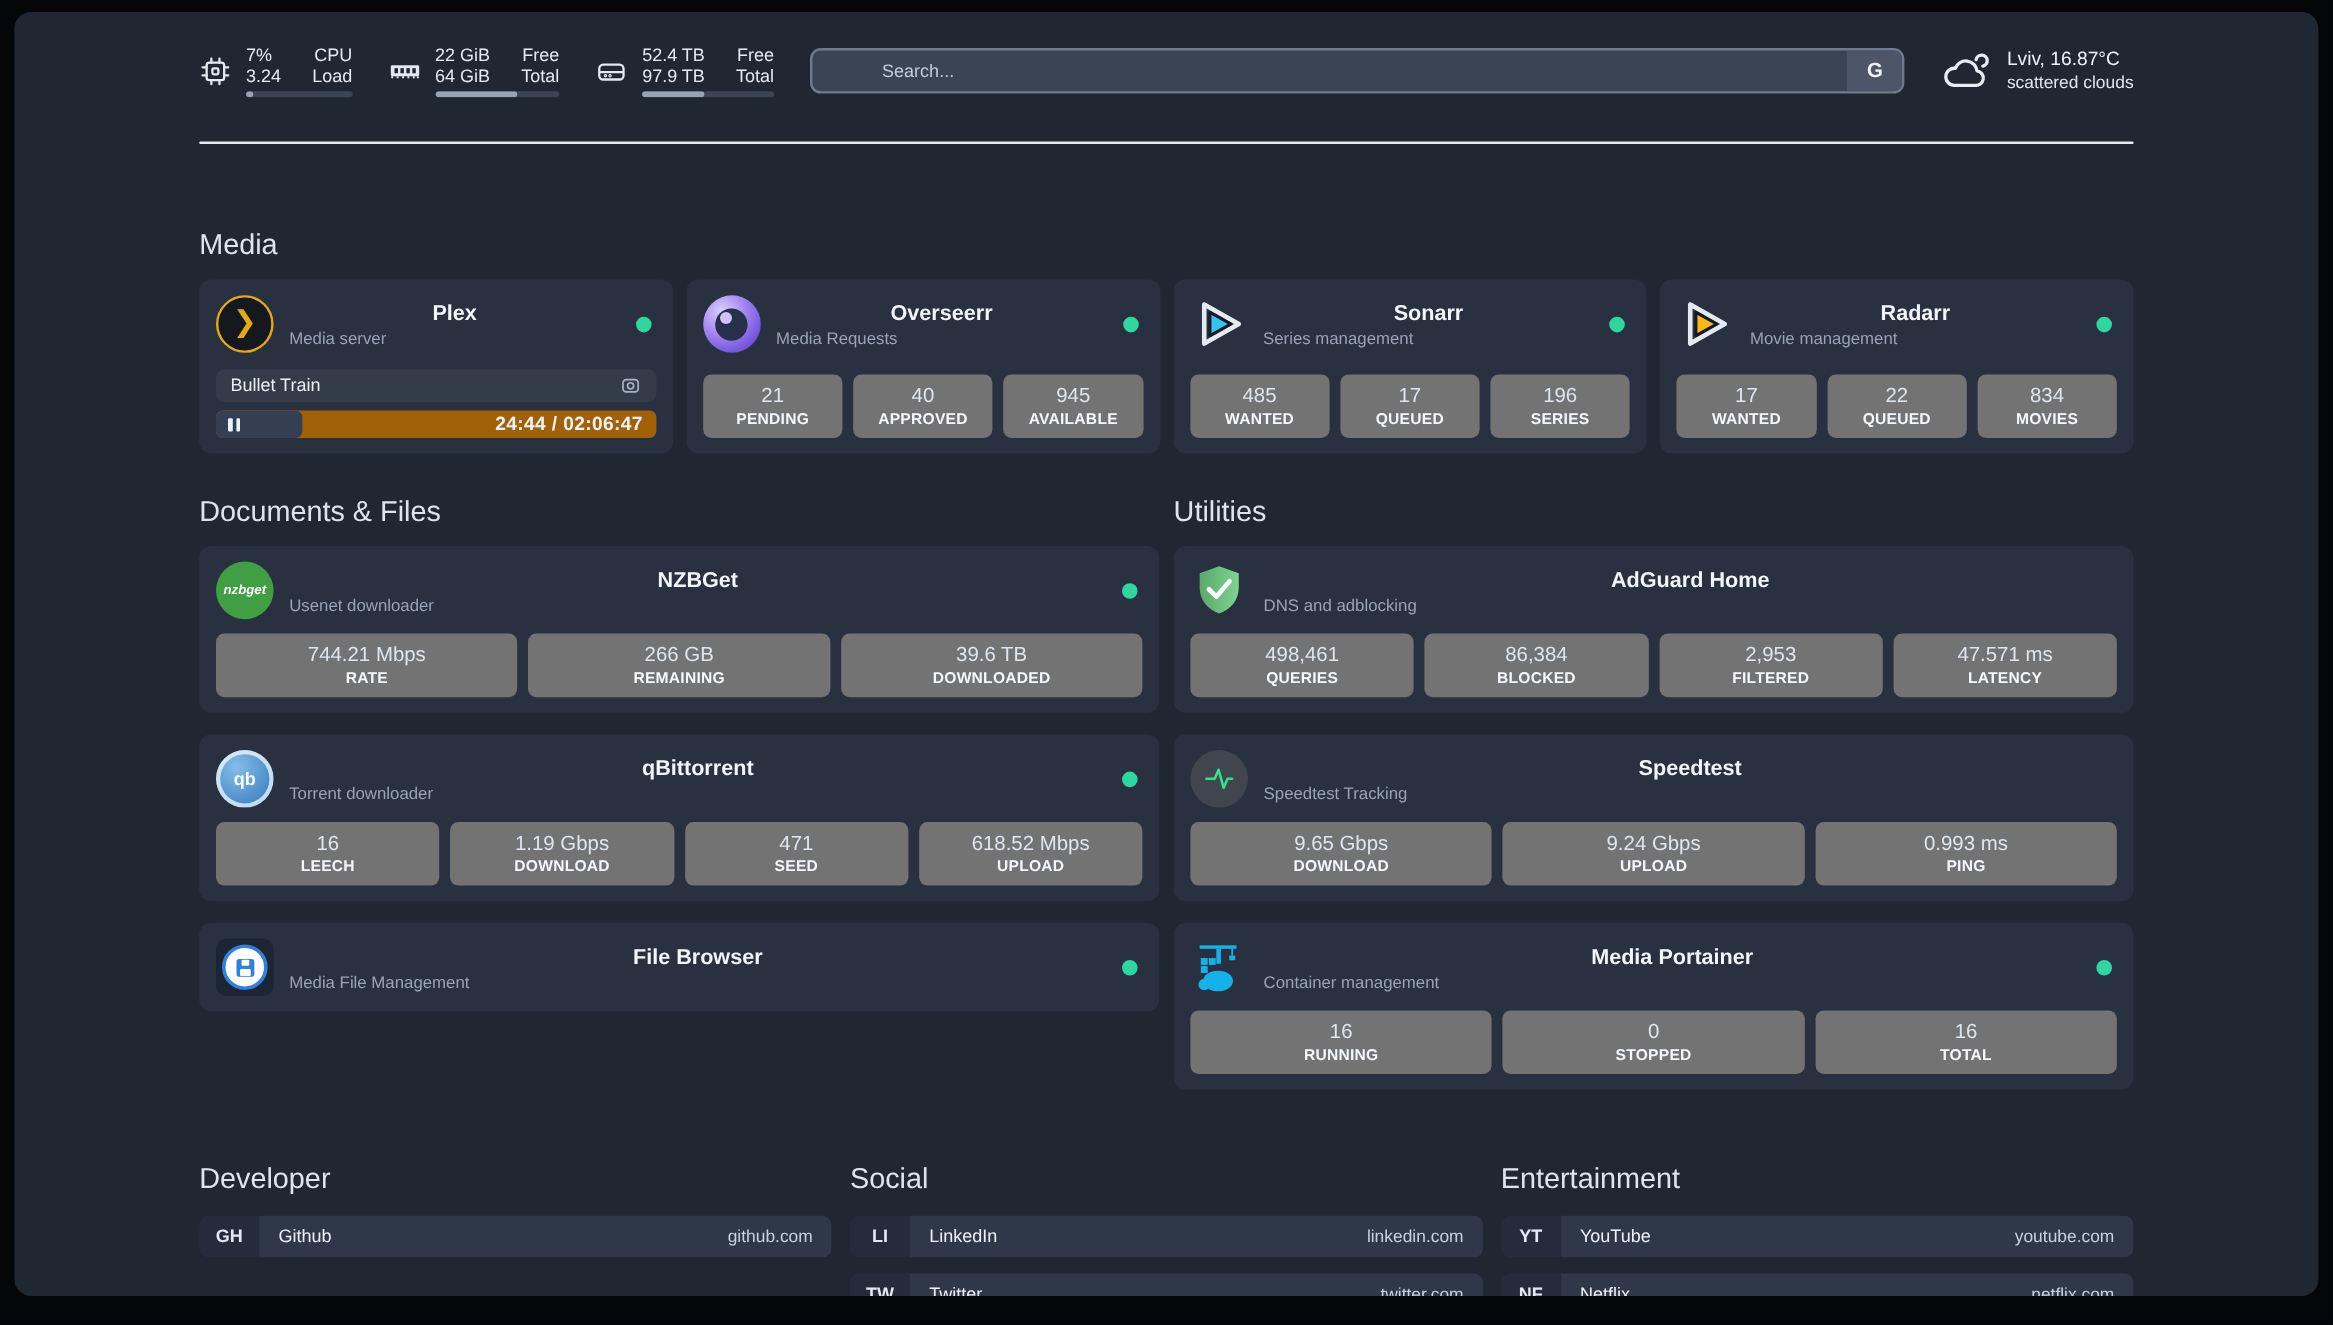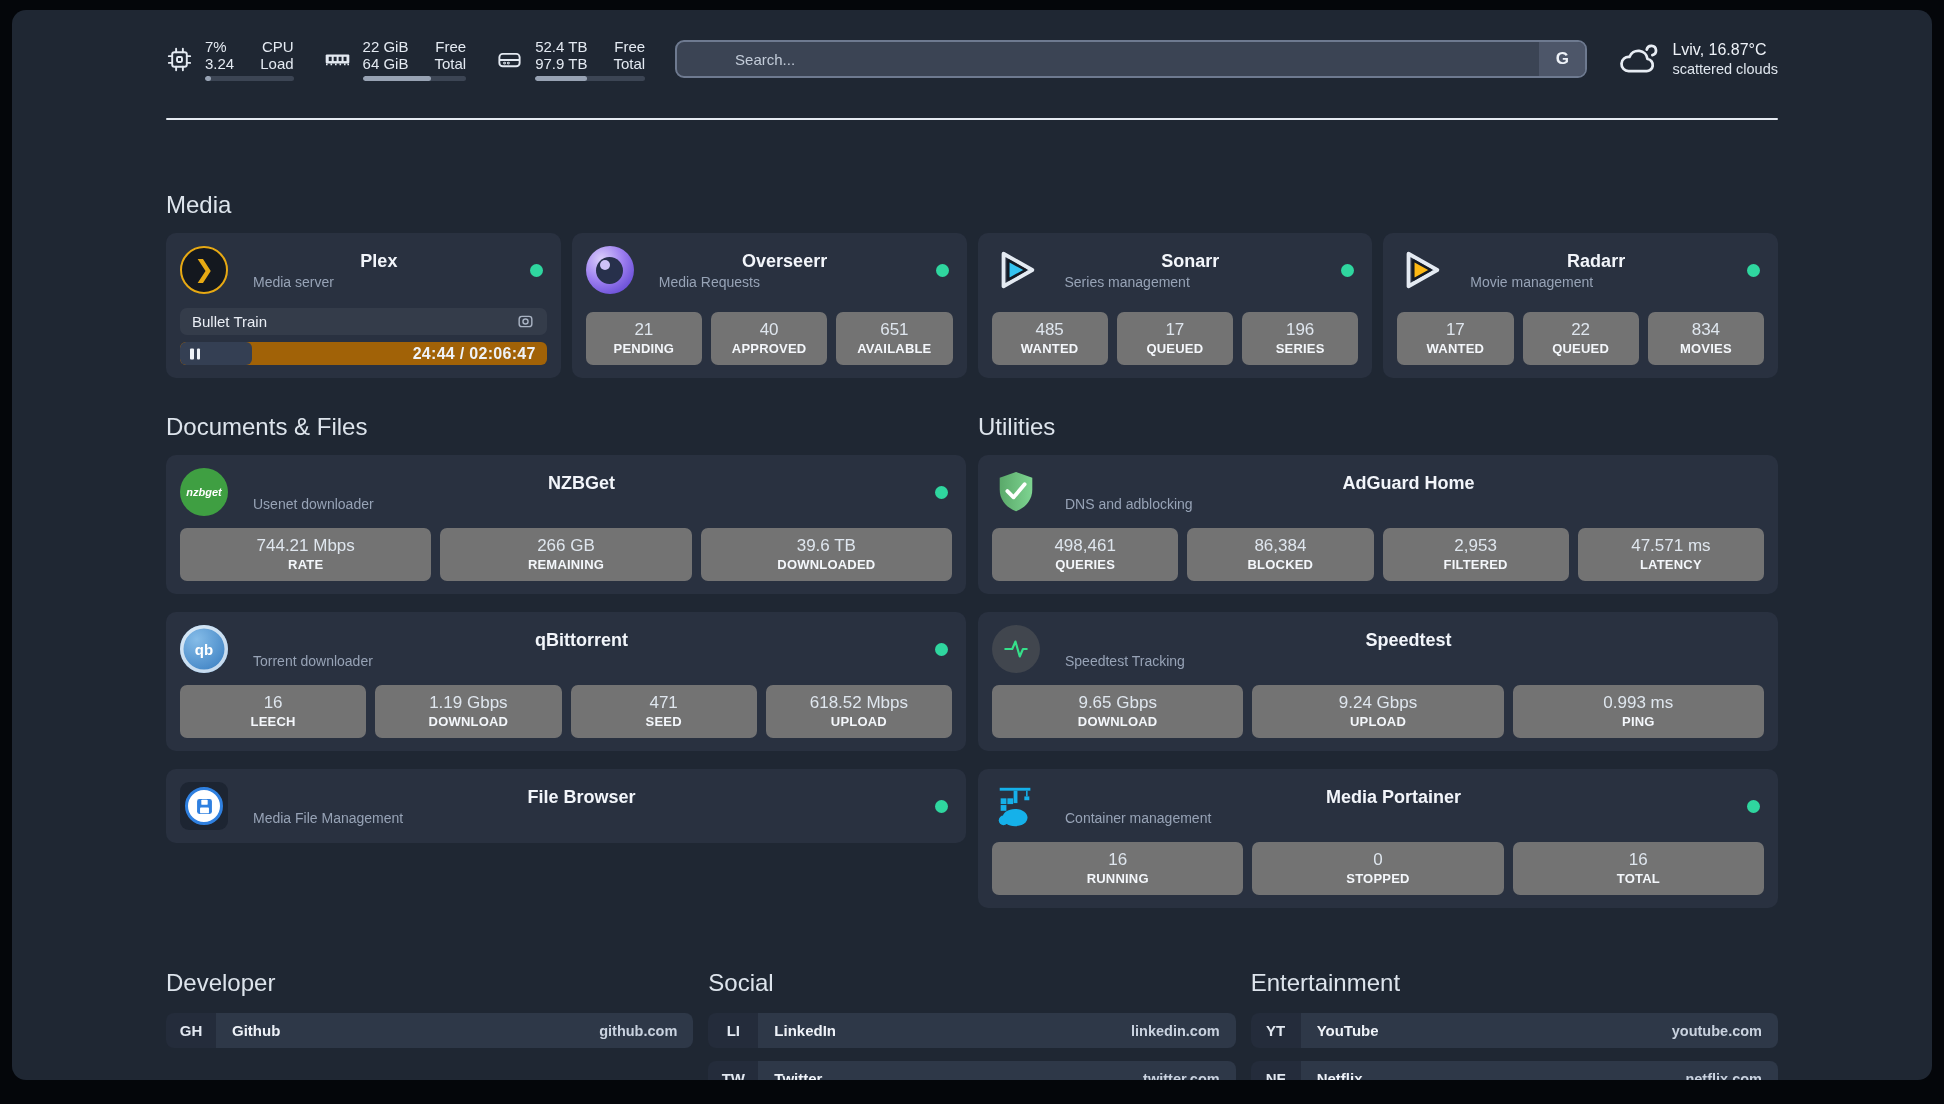--- a/index.html
+++ b/index.html
@@ -38,21 +38,21 @@
   
   .sec-heading{font-size:24px;font-weight:500;color:#dde4ec;line-height:29px;}
   .media-section{margin-top:70px;}
   .media-grid{display:grid;grid-template-columns:repeat(4,1fr);gap:11px;margin-top:14px;}
 
   .card{background:#293140;border-radius:10px;padding:13px 14px;display:flex;flex-direction:column;}
   .card-head{display:flex;align-items:center;gap:13px;}
   .applogo{width:48px;height:48px;flex:0 0 auto;display:flex;align-items:center;justify-content:center;box-sizing:border-box;}
   .card-titles{flex:1;min-width:0;}
   .card-title{font-size:18px;font-weight:600;color:#f2f5fa;line-height:22px;text-align:center;}
-  .card-sub{font-size:14px;color:#97a3b6;line-height:18px;margin-top:1px;margin-left:12px;}
+  .card-sub{font-size:14px;color:#97a3b6;line-height:18px;margin-top:1px;}
   .dot{width:13px;height:13px;border-radius:50%;background:#2fd69f;flex:0 0 auto;margin-right:4px;}
 
   .stats{display:flex;gap:9px;margin-top:12px;}
   .media-grid .card-head{margin-bottom:2px;}
   .media-grid .stats{margin-top:auto;}
   .stat{flex:1;background:#737373;border-radius:7px;padding:7px 6px 8px;text-align:center;}
   .stat-v{font-size:17px;color:#dfe6ee;line-height:21px;}
   .stat-l{font-size:13px;font-weight:700;color:#f4f7fb;line-height:17px;letter-spacing:.2px;}
 
   
@@ -69,21 +69,21 @@
 
   .two-col{display:grid;grid-template-columns:1fr 1fr;gap:12px;margin-top:34px;align-items:start;}
   .col-cards{display:flex;flex-direction:column;gap:18px;margin-top:14px;}
 
   
   .links-grid{display:grid;grid-template-columns:repeat(3,1fr);gap:15px;margin-top:60px;}
   .link-list{display:flex;flex-direction:column;gap:13px;margin-top:16px;}
   .link-row{display:flex;height:35px;border-radius:8px;overflow:hidden;cursor:pointer;}
   .link-abbr{width:50px;background:#242c3b;display:flex;align-items:center;justify-content:center;
              font-weight:700;font-size:15px;color:#e2e8f1;flex:0 0 auto;}
-  .link-body{flex:1;background:#2e3848;display:flex;align-items:center;padding:0 16px;font-weight:bold;}
+  .link-body{flex:1;background:#2e3848;display:flex;align-items:center;padding:0 16px;}
   .link-name{font-size:15px;color:#eef2f8;}
   .link-url{margin-left:auto;font-size:14.5px;color:#c9d2df;}
 
   
   .logo-plex{border-radius:50%;background:#14181f;border:2px solid #e7a913;color:#e7a913;}
   .logo-plex span{font-size:24px;font-weight:700;line-height:1;transform:translateY(-1px);}
   .logo-overseerr{border-radius:50%;background:radial-gradient(circle at 32% 28%,#dbcffb,#9d7ff0 45%,#6b50d8 80%,#5a41c6);
                   position:relative;overflow:hidden;}
   .ovs-iris{position:absolute;left:10px;top:11px;width:27px;height:27px;border-radius:50%;background:#27304b;}
   .ovs-glint{position:absolute;left:14px;top:14px;width:10px;height:10px;border-radius:50%;background:#cfc2f8;}
@@ -255,21 +255,21 @@
         <div class="stats">
           <div class="stat">
             <div class="stat-v">21</div>
             <div class="stat-l">PENDING</div>
           </div>
           <div class="stat">
             <div class="stat-v">40</div>
             <div class="stat-l">APPROVED</div>
           </div>
           <div class="stat">
-            <div class="stat-v">651</div>
+            <div class="stat-v">945</div>
             <div class="stat-l">AVAILABLE</div>
           </div>
         </div>
       </div>
 
       <div class="card">
         <div class="card-head">
           <span class="applogo">
             <svg width="46" height="46" viewBox="0 0 48 48">
               <polygon points="11,7 41,24 11,41" fill="none" stroke="#e4eaf2" stroke-width="4" stroke-linejoin="round"></polygon>

